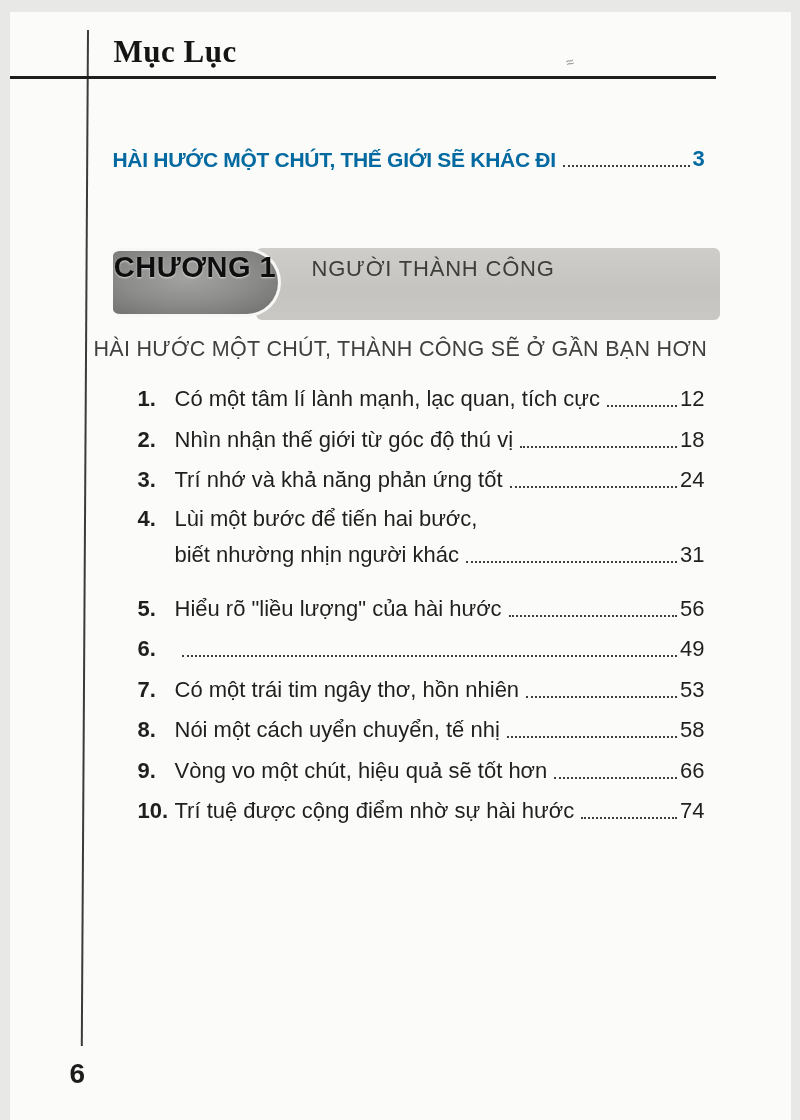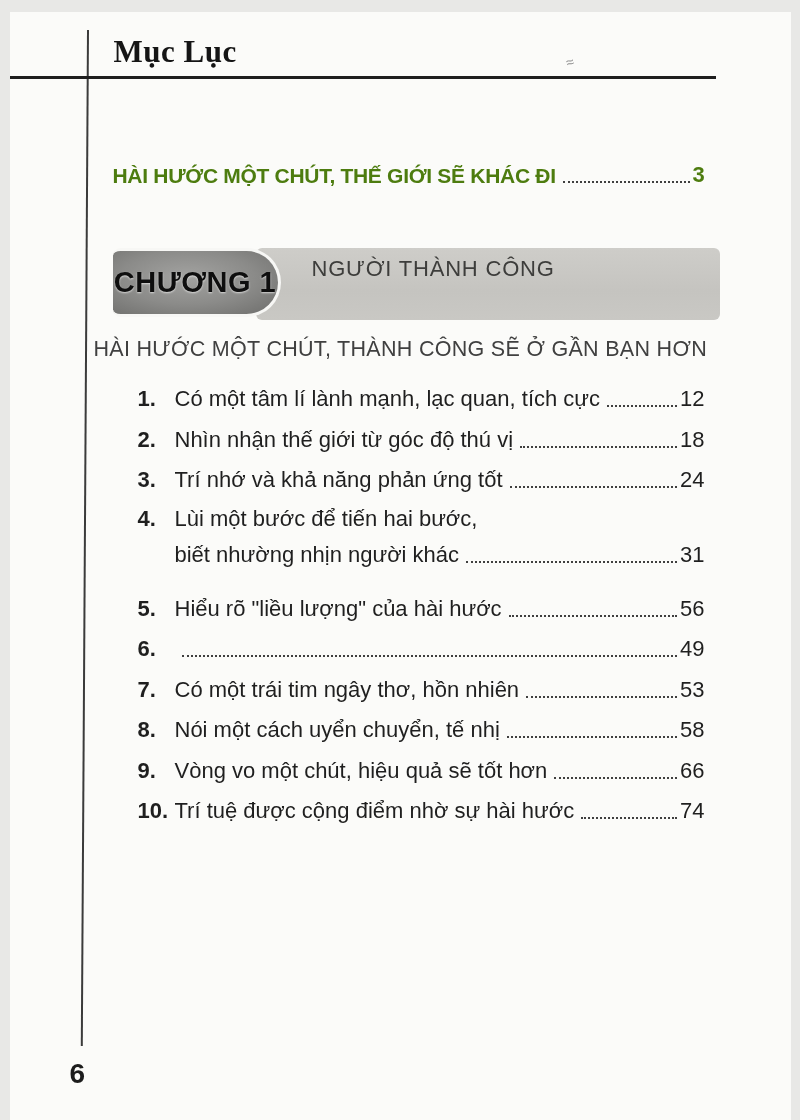--- a/index.html
+++ b/index.html
@@ -14,32 +14,32 @@
          transform-origin:top center;transform:rotate(0.35deg);}
   .hrule{position:absolute;left:0;top:64px;width:706px;height:3px;background:var(--rule,#1e1e1e);}
   
   .header-title{position:absolute;left:104px;top:22px;margin:0;
     font-family:"Liberation Serif",serif;font-size:31px;font-weight:700;letter-spacing:.5px;color:#151515;}
   .smudge{position:absolute;left:556px;top:42px;font-size:14px;color:#8e8e8e;transform:rotate(-15deg);}
   
   .entry-row{display:flex;align-items:flex-end;}
   .leader{flex:1;margin:0 3px 0 7px;border-bottom:2.5px dotted #3f3f3f;transform:translateY(-5px);min-width:30px;}
   
-  .top-entry{position:absolute;left:103px;top:150px;width:592px;
-    font-size:21px;font-weight:700;letter-spacing:-0.3px;color:#4d7c0f;}
+  .top-entry{position:absolute;left:103px;top:134px;width:592px;
+    font-size:21px;font-weight:700;letter-spacing:-0.3px;color:#0369a1;}
   .top-entry .toc-page{font-size:22px;}
   
   .banner{position:absolute;left:246px;top:236px;width:464px;height:72px;border-radius:6px;
     background:linear-gradient(180deg,#cecdc9 0%,#c5c4c0 60%,#c9c8c4 100%);}
   .banner-title{position:absolute;left:56px;top:6px;font-size:22px;line-height:30px;
     letter-spacing:.8px;color:#3d3d3b;white-space:nowrap;}
   .badge{position:absolute;left:103px;top:236px;width:168px;height:69px;box-sizing:border-box;
     border:3px solid #f7f7f5;border-left:none;border-radius:8px 36px 36px 8px;
     background:radial-gradient(ellipse at 45% 42%,#a3a3a1 0%,#8b8b89 52%,#6d6d6b 100%);
-    display:flex;align-items:center;justify-content:center;}
+    display:flex;align-items:flex-start;justify-content:center;}
   .badge span{font-size:29px;font-weight:800;color:#0e0e0e;letter-spacing:.5px;
     text-shadow:0 1px 2px rgba(255,255,255,.65);}
   
   .subtitle{position:absolute;left:84px;top:325px;font-size:21.5px;letter-spacing:.3px;
     color:#404040;white-space:nowrap;}
   
   .toc{position:absolute;left:128px;top:370px;width:567px;font-size:22px;color:#1f1f1f;}
   .toc-row{display:flex;align-items:flex-end;height:30px;margin-bottom:10.5px;}
   .toc-num{flex:none;width:37px;font-weight:700;}
   .toc-text{white-space:nowrap;}

